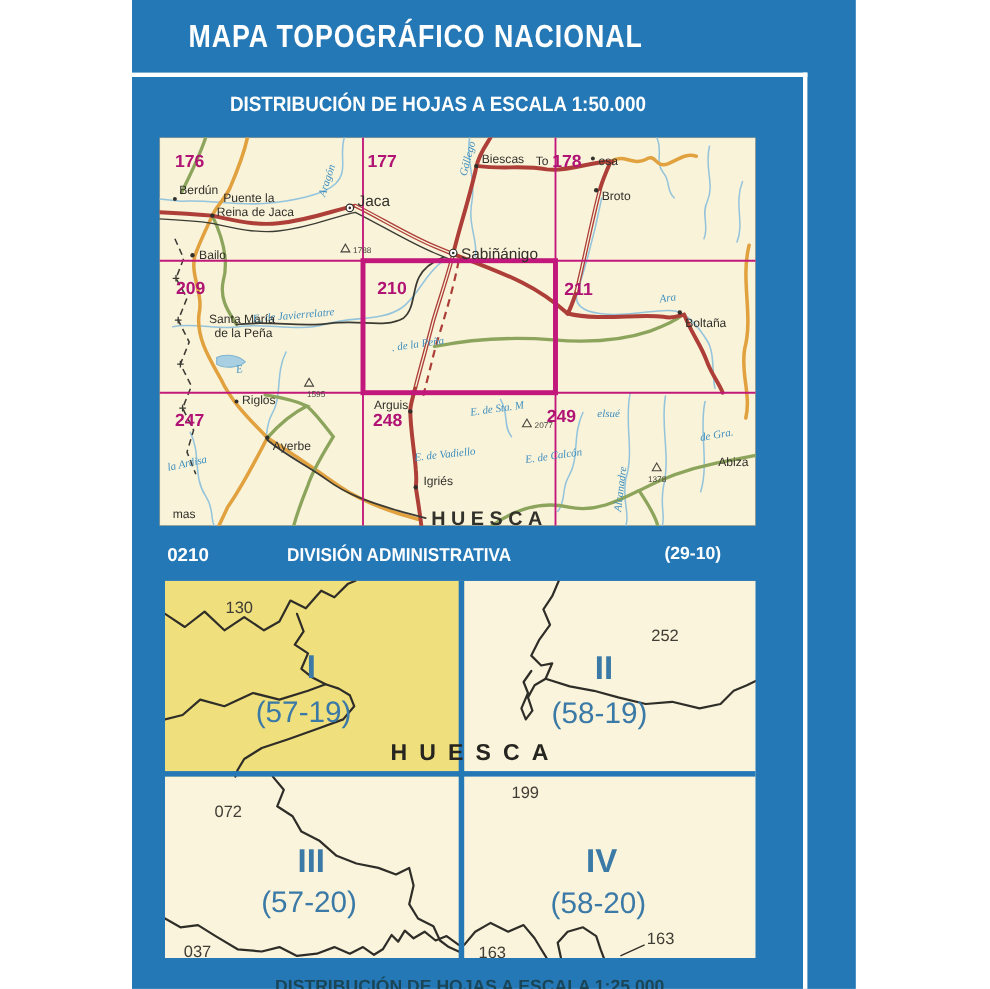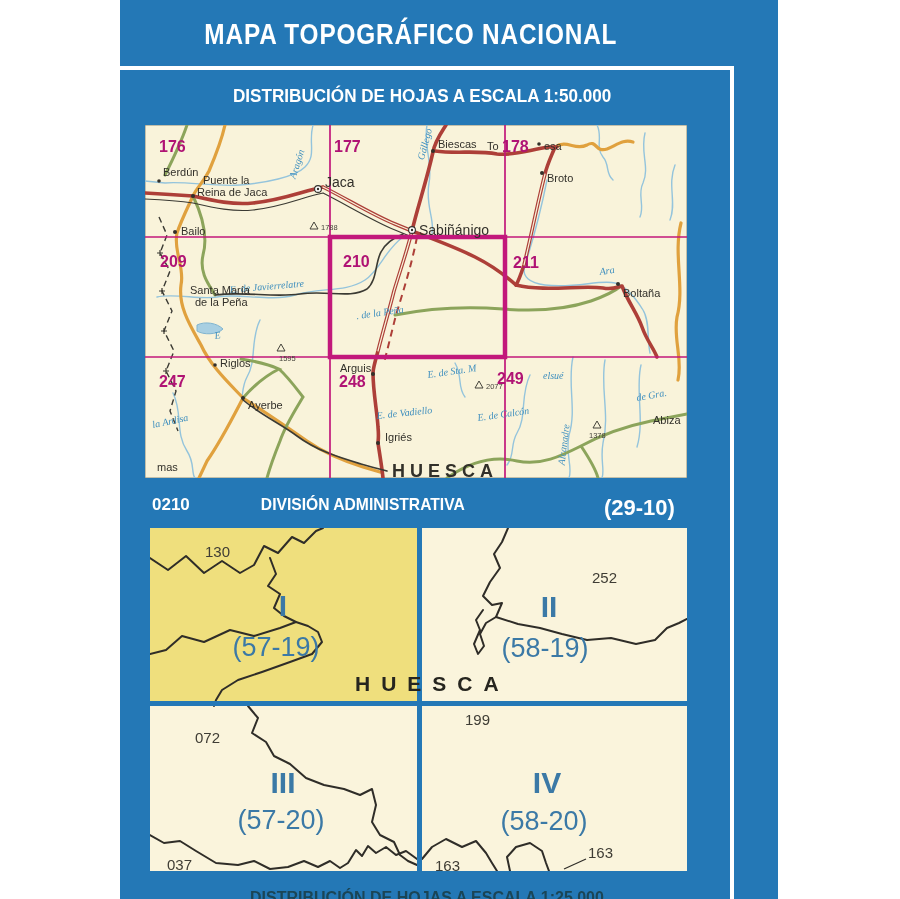--- a/index.html
+++ b/index.html
@@ -1,33 +1,33 @@
 <!DOCTYPE html>
 <html><head>
 <meta charset="utf-8">
 <style>
   html,body{margin:0;padding:0;}
   .canvas{position:relative;width:900px;height:899px;background:#ffffff;overflow:hidden;
           font-family:"Liberation Sans",sans-serif;}
   .page{position:absolute;left:120px;top:0;width:658px;height:899px;background:#2478B6;}
   .frame-top{position:absolute;left:120px;top:66px;width:614px;height:4px;background:#ffffff;}
   .frame-right{position:absolute;left:730px;top:66px;width:4px;height:833px;background:#ffffff;}
-  .title{position:absolute;left:104px;top:18px;width:614px;text-align:center;color:#ffffff;
+  .title{position:absolute;left:132px;top:18px;width:614px;text-align:left;color:#ffffff;
          font-weight:bold;font-size:29px;white-space:nowrap;}
   .title span{display:inline-block;transform:scaleX(.84);letter-spacing:1px;}
   .subtitle{position:absolute;left:120px;top:85px;width:556px;text-align:center;color:#ffffff;
-         font-weight:bold;font-size:19px;white-space:nowrap;padding-left:24px;}
+         font-weight:bold;font-size:19px;white-space:nowrap;}
   .subtitle span{display:inline-block;transform:scaleX(.9);}
   .map-svg{position:absolute;left:145px;top:125px;}
   .admin-svg{position:absolute;left:150px;top:528px;}
   .admin-code{position:absolute;left:152px;top:495px;color:#ffffff;font-weight:bold;font-size:17px;}
   .admin-label{position:absolute;left:120px;top:495px;width:486px;text-align:center;color:#ffffff;
          font-weight:bold;font-size:17px;}
   .admin-label span{display:inline-block;transform:scaleX(.92);}
-  .admin-ref{position:absolute;left:604px;top:495px;color:#ffffff;font-weight:bold;font-size:22px;text-align:center;}
+  .admin-ref{position:absolute;left:604px;top:495px;color:#ffffff;font-weight:bold;font-size:16px;text-align:center;}
   .footer{position:absolute;left:120px;top:889px;width:614px;text-align:center;color:#1a4556;
          font-weight:bold;font-size:16px;white-space:nowrap;}
   svg text{user-select:none;}
 </style>
 </head>
 <body>
 
 <div class="canvas">
 
   <div class="page"></div>

